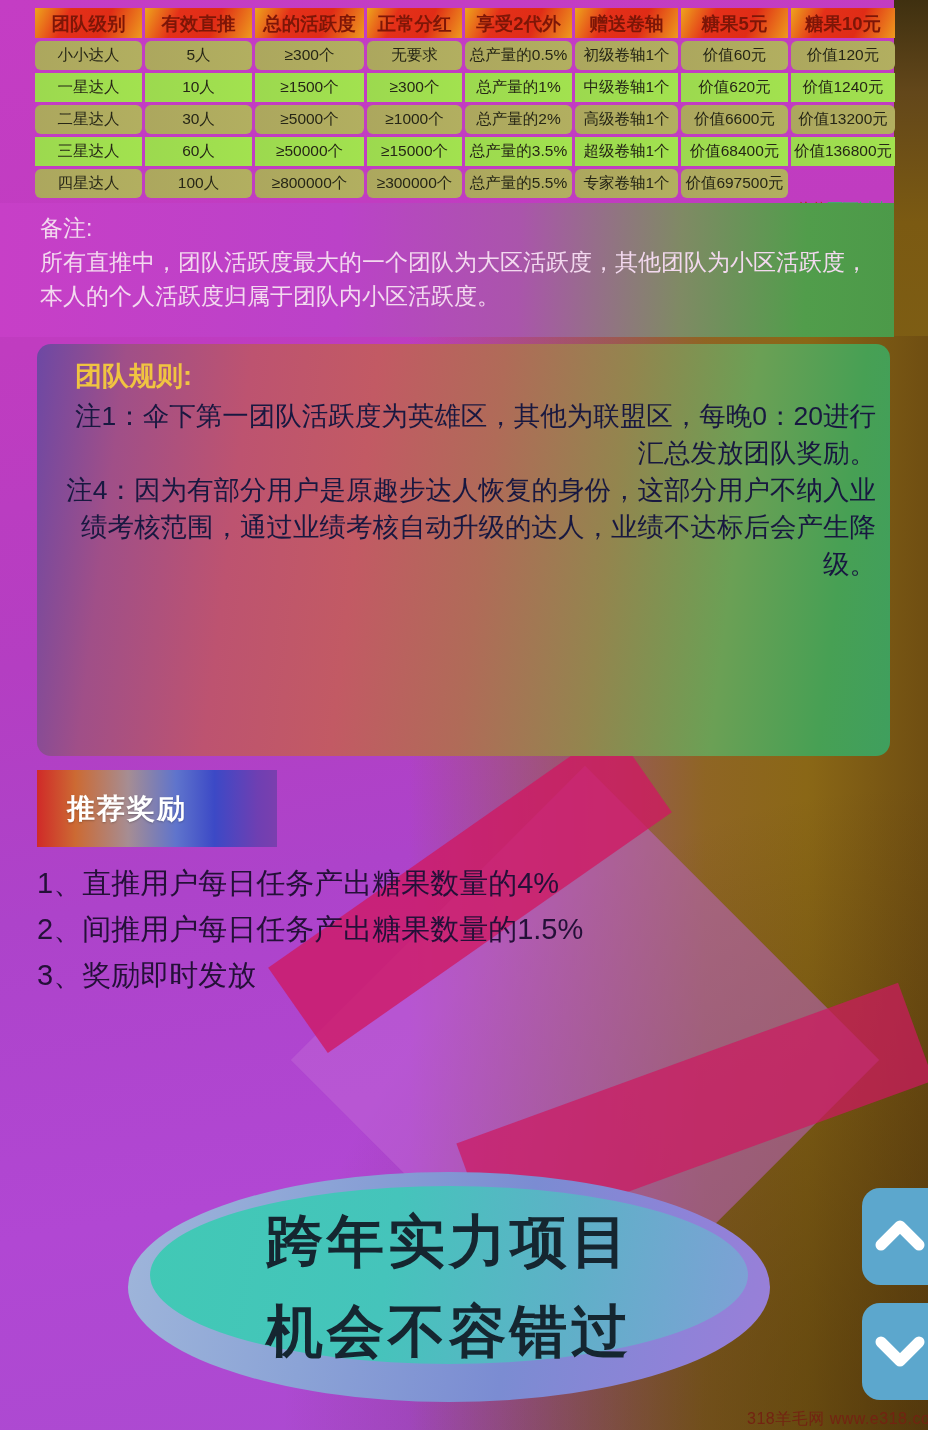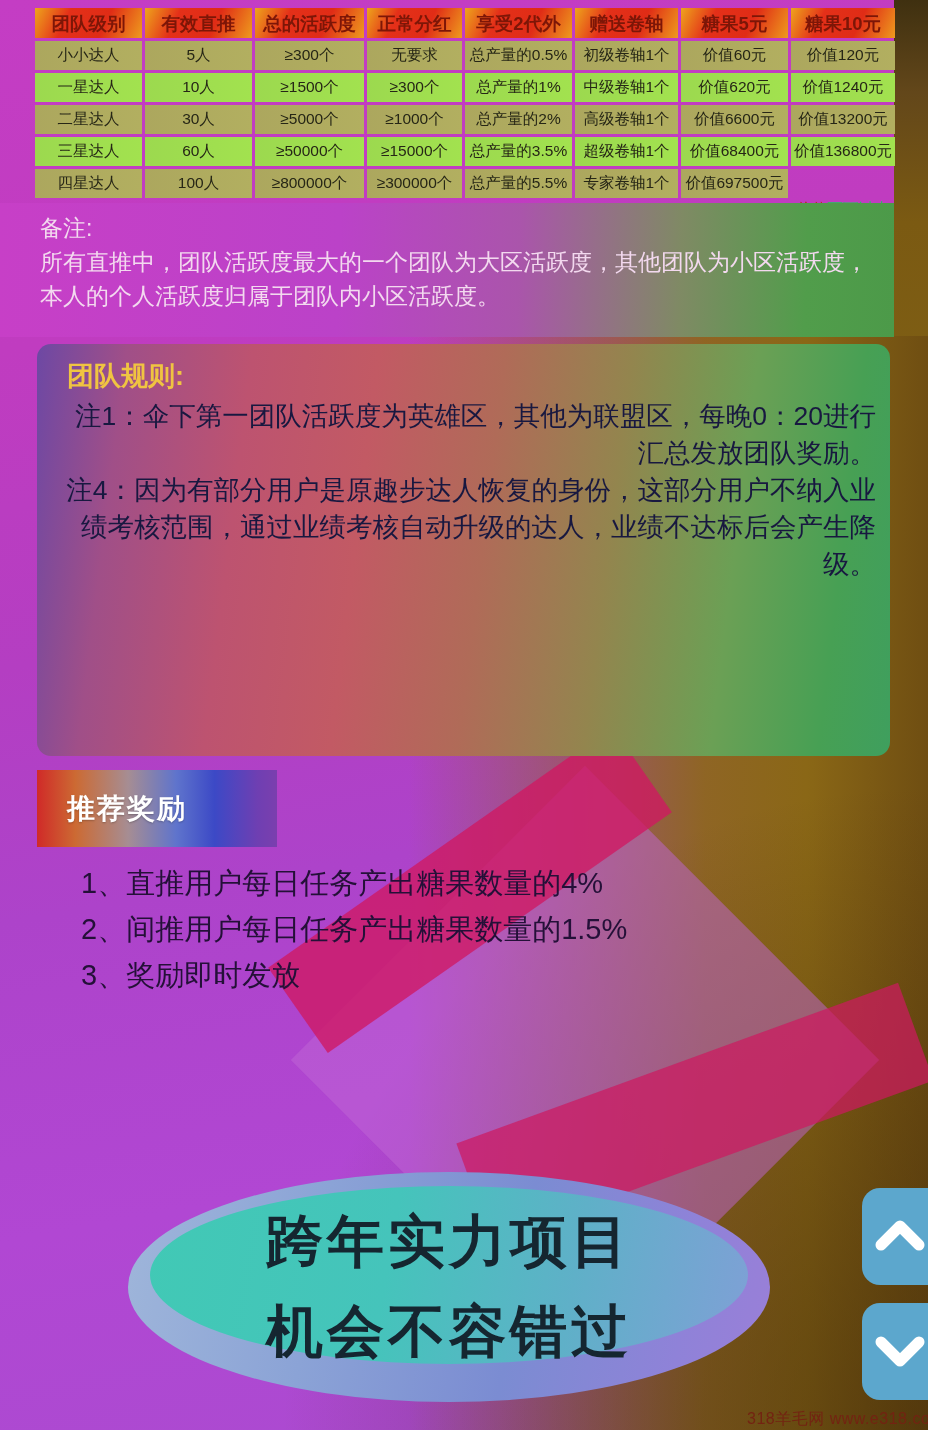--- a/index.html
+++ b/index.html
@@ -25,45 +25,45 @@
   .ribbon-2{position:absolute;left:460px;top:1060px;width:470px;height:104px;
     background:rgba(205,25,95,0.72);transform:rotate(-20deg);}
   
   .levels-table{position:absolute;left:35px;top:8px;width:860px;display:grid;
     grid-template-columns:107px 107px 109px 95px 107px 103px 107px 104px;
     grid-template-rows:30px repeat(5,29px);gap:3px;}
   .cell{display:flex;align-items:center;justify-content:center;
     font-size:15.5px;font-weight:500;color:#262616;white-space:nowrap;}
   .cell.header{font-size:18.5px;font-weight:bold;color:#7d1607;
     background:linear-gradient(115deg,#eea41c 0%,#e43019 30%,#e02c16 64%,#ee9b1e 100%);}
-  .row-olive{background:linear-gradient(90deg,#aca75e,#b2af60);}
+  .row-olive{background:linear-gradient(90deg,#aca75e,#b2af60);border-radius:6px;}
   .row-green{background:linear-gradient(90deg,#9cd94f,#a2e24f);}
   .cell-dark{background:#0c0c0c !important;margin-top:40px;}
   .dk-prefix{color:#b5301c;}
   .dk-suffix{color:#22c55e;}
   
   .notes-band{position:absolute;left:0;top:203px;width:894px;height:134px;box-sizing:border-box;
     background:linear-gradient(92deg,#c73fc7 0%,#bb42c8 38%,#aa55ab 58%,#7f8a64 76%,#519d4b 90%,#4c9a49 100%);
     color:#f3d9ef;font-size:23px;line-height:34px;padding:8px 26px 0 40px;}
   .notes-title{font-weight:500;}
   
   .rules-panel{position:absolute;left:37px;top:344px;width:853px;height:412px;box-sizing:border-box;
     border-radius:14px;
     background:linear-gradient(97deg,#6d48a4 0%,#a04f88 10%,#bd5370 24%,#c25a64 38%,#b06b58 52%,#93854e 66%,#6ba055 80%,#47a054 92%,#3f9f5e 100%);
     padding:14px 14px 0 22px;}
-  .rules-title{color:#f0c441;font-size:27px;font-weight:bold;margin:0 0 4px 8px;}
+  .rules-title{color:#f0c441;font-size:27px;font-weight:bold;margin:0 0 4px 16px;}
   .rules-note{color:#181840;font-size:26.5px;line-height:37px;margin:0;font-weight:500;text-align:right;}
   
   .referral-banner{position:absolute;left:37px;top:770px;width:240px;height:77px;
     background:linear-gradient(90deg,#d02a28 0%,#cc6a33 16%,#a68d93 38%,#5f74cc 58%,#3c49c6 74%,#6f3fb2 92%,#7b3fae 100%);
     display:flex;align-items:center;padding-left:30px;box-sizing:border-box;}
   .referral-title{color:#ffffff;font-size:28px;font-weight:bold;letter-spacing:2px;
     text-shadow:0 1px 2px rgba(0,0,0,0.25);}
   .referral-list{position:absolute;left:37px;top:860px;width:660px;
-    color:#241038;font-size:29px;line-height:46px;font-weight:500;margin-left:44px;}
+    color:#241038;font-size:29px;line-height:46px;font-weight:500;}
   
   .cylinder-outer{position:absolute;left:128px;top:1172px;width:642px;height:230px;border-radius:50%;
     background:linear-gradient(100deg,#9fb6da 0%,#8ba3d6 30%,#7b8cd2 60%,#8f82d8 85%,#9a7fd8 100%);}
   .cylinder-inner{position:absolute;left:150px;top:1186px;width:598px;height:178px;border-radius:50%;
     background:linear-gradient(100deg,#41c9b5 0%,#45c4bb 40%,#5fb0c8 70%,#7fa0d6 100%);}
   .cylinder-text{position:absolute;left:128px;top:1196px;width:642px;text-align:center;
     color:#152630;font-size:57px;font-weight:600;line-height:90px;letter-spacing:4px;}
   
   .scroll-btn{position:absolute;left:862px;width:86px;height:97px;background:#5ca7cd;
     border-radius:18px;display:flex;align-items:center;padding-left:12px;box-sizing:border-box;

